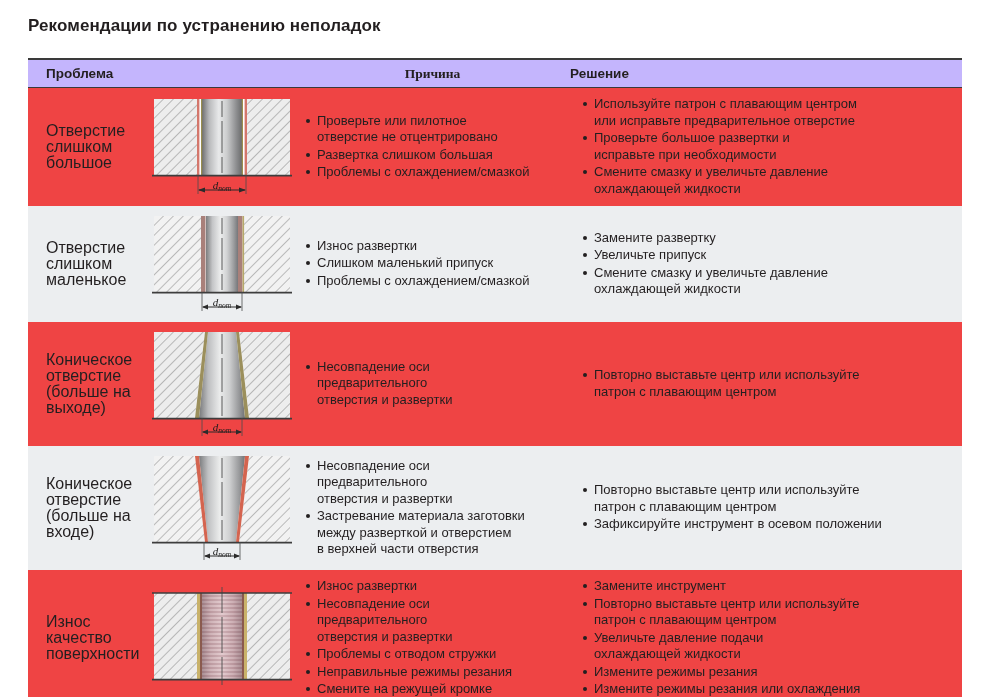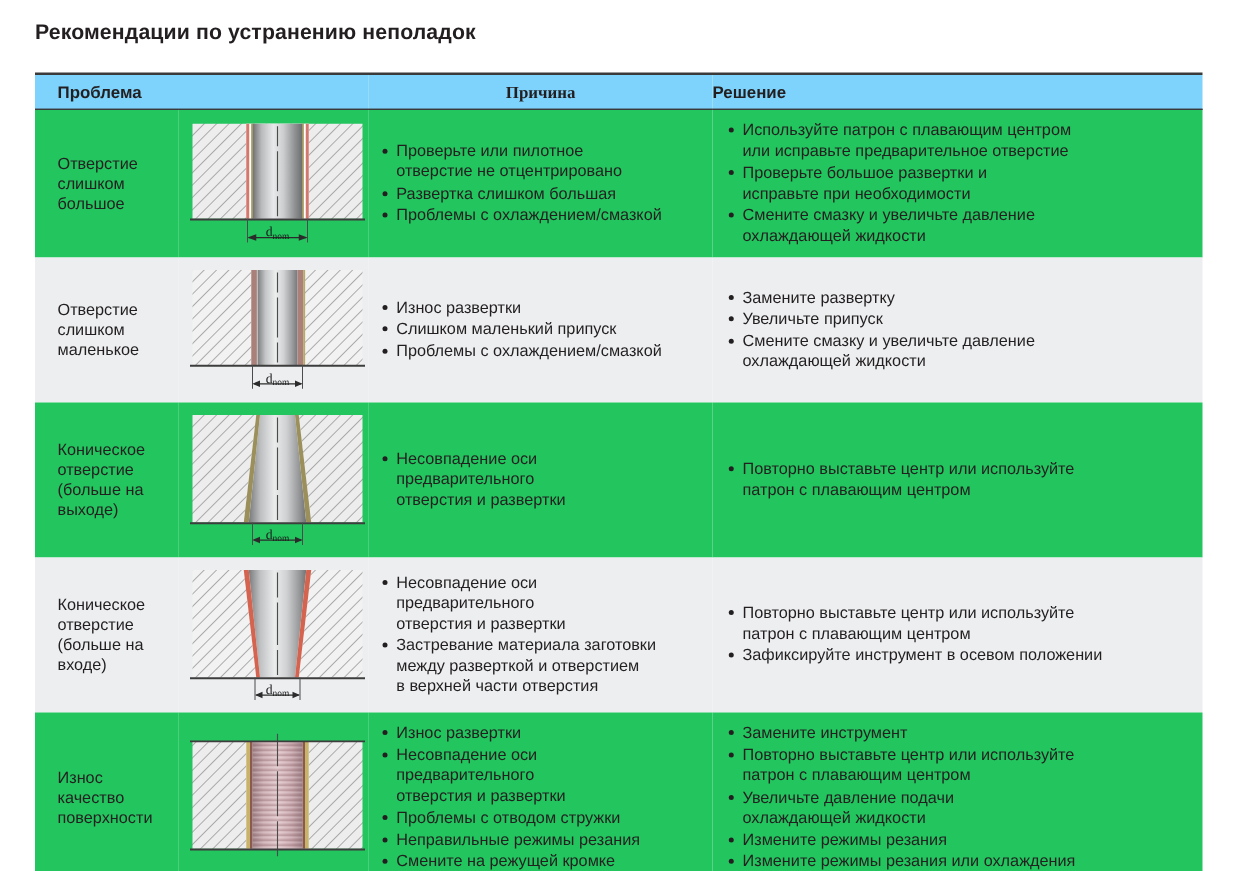--- a/index.html
+++ b/index.html
@@ -29,49 +29,49 @@
     border-collapse:collapse;
     width:934px;
     table-layout:fixed;
   }
   .col-problem{width:115px;}
   .col-figure{width:152px;}
   .col-cause{width:275px;}
   .col-solution{width:392px;}
 
   thead th{
-    background:#7dd3fc;
+    background:#c4b5fd;
     border-bottom:1.5px solid #3a3a3a;
     font-size:13.5px;font-weight:bold;
     color:#231f20;
     height:27px;
     padding:0;
     vertical-align:middle;
   }
   th.h-problem{text-align:left;padding-left:18px;}
   th.h-cause{text-align:center;font-family:Liberation Serif, serif;}
   th.h-solution{text-align:left;}
 
   tbody td{
     padding:0;
     vertical-align:middle;
     border:0;
   }
-  tr.band-a td{background:#22c55e;}
+  tr.band-a td{background:#ef4444;}
   tr.band-b td{background:#eceef0;}
 
   .problem-cell{
-    font-size:13px;line-height:16px;
+    font-size:16px;line-height:16px;
     color:#231f20;
     padding:6px 6px 6px 18px;
     vertical-align:middle;
   }
   .problem-cell .ptext{display:block;white-space:pre-line;}
 
-  .figure-cell{padding:6px 4px;text-align:center;vertical-align:middle;}
+  .figure-cell{padding:6px 4px;text-align:center;vertical-align:middle;font-style:italic;}
 
   ul.bul{
     margin:0;padding:0;list-style:none;
   }
   ul.bul li{
     position:relative;
     padding-left:14px;
     font-size:13px;
     line-height:16.5px;
     color:#231f20;

